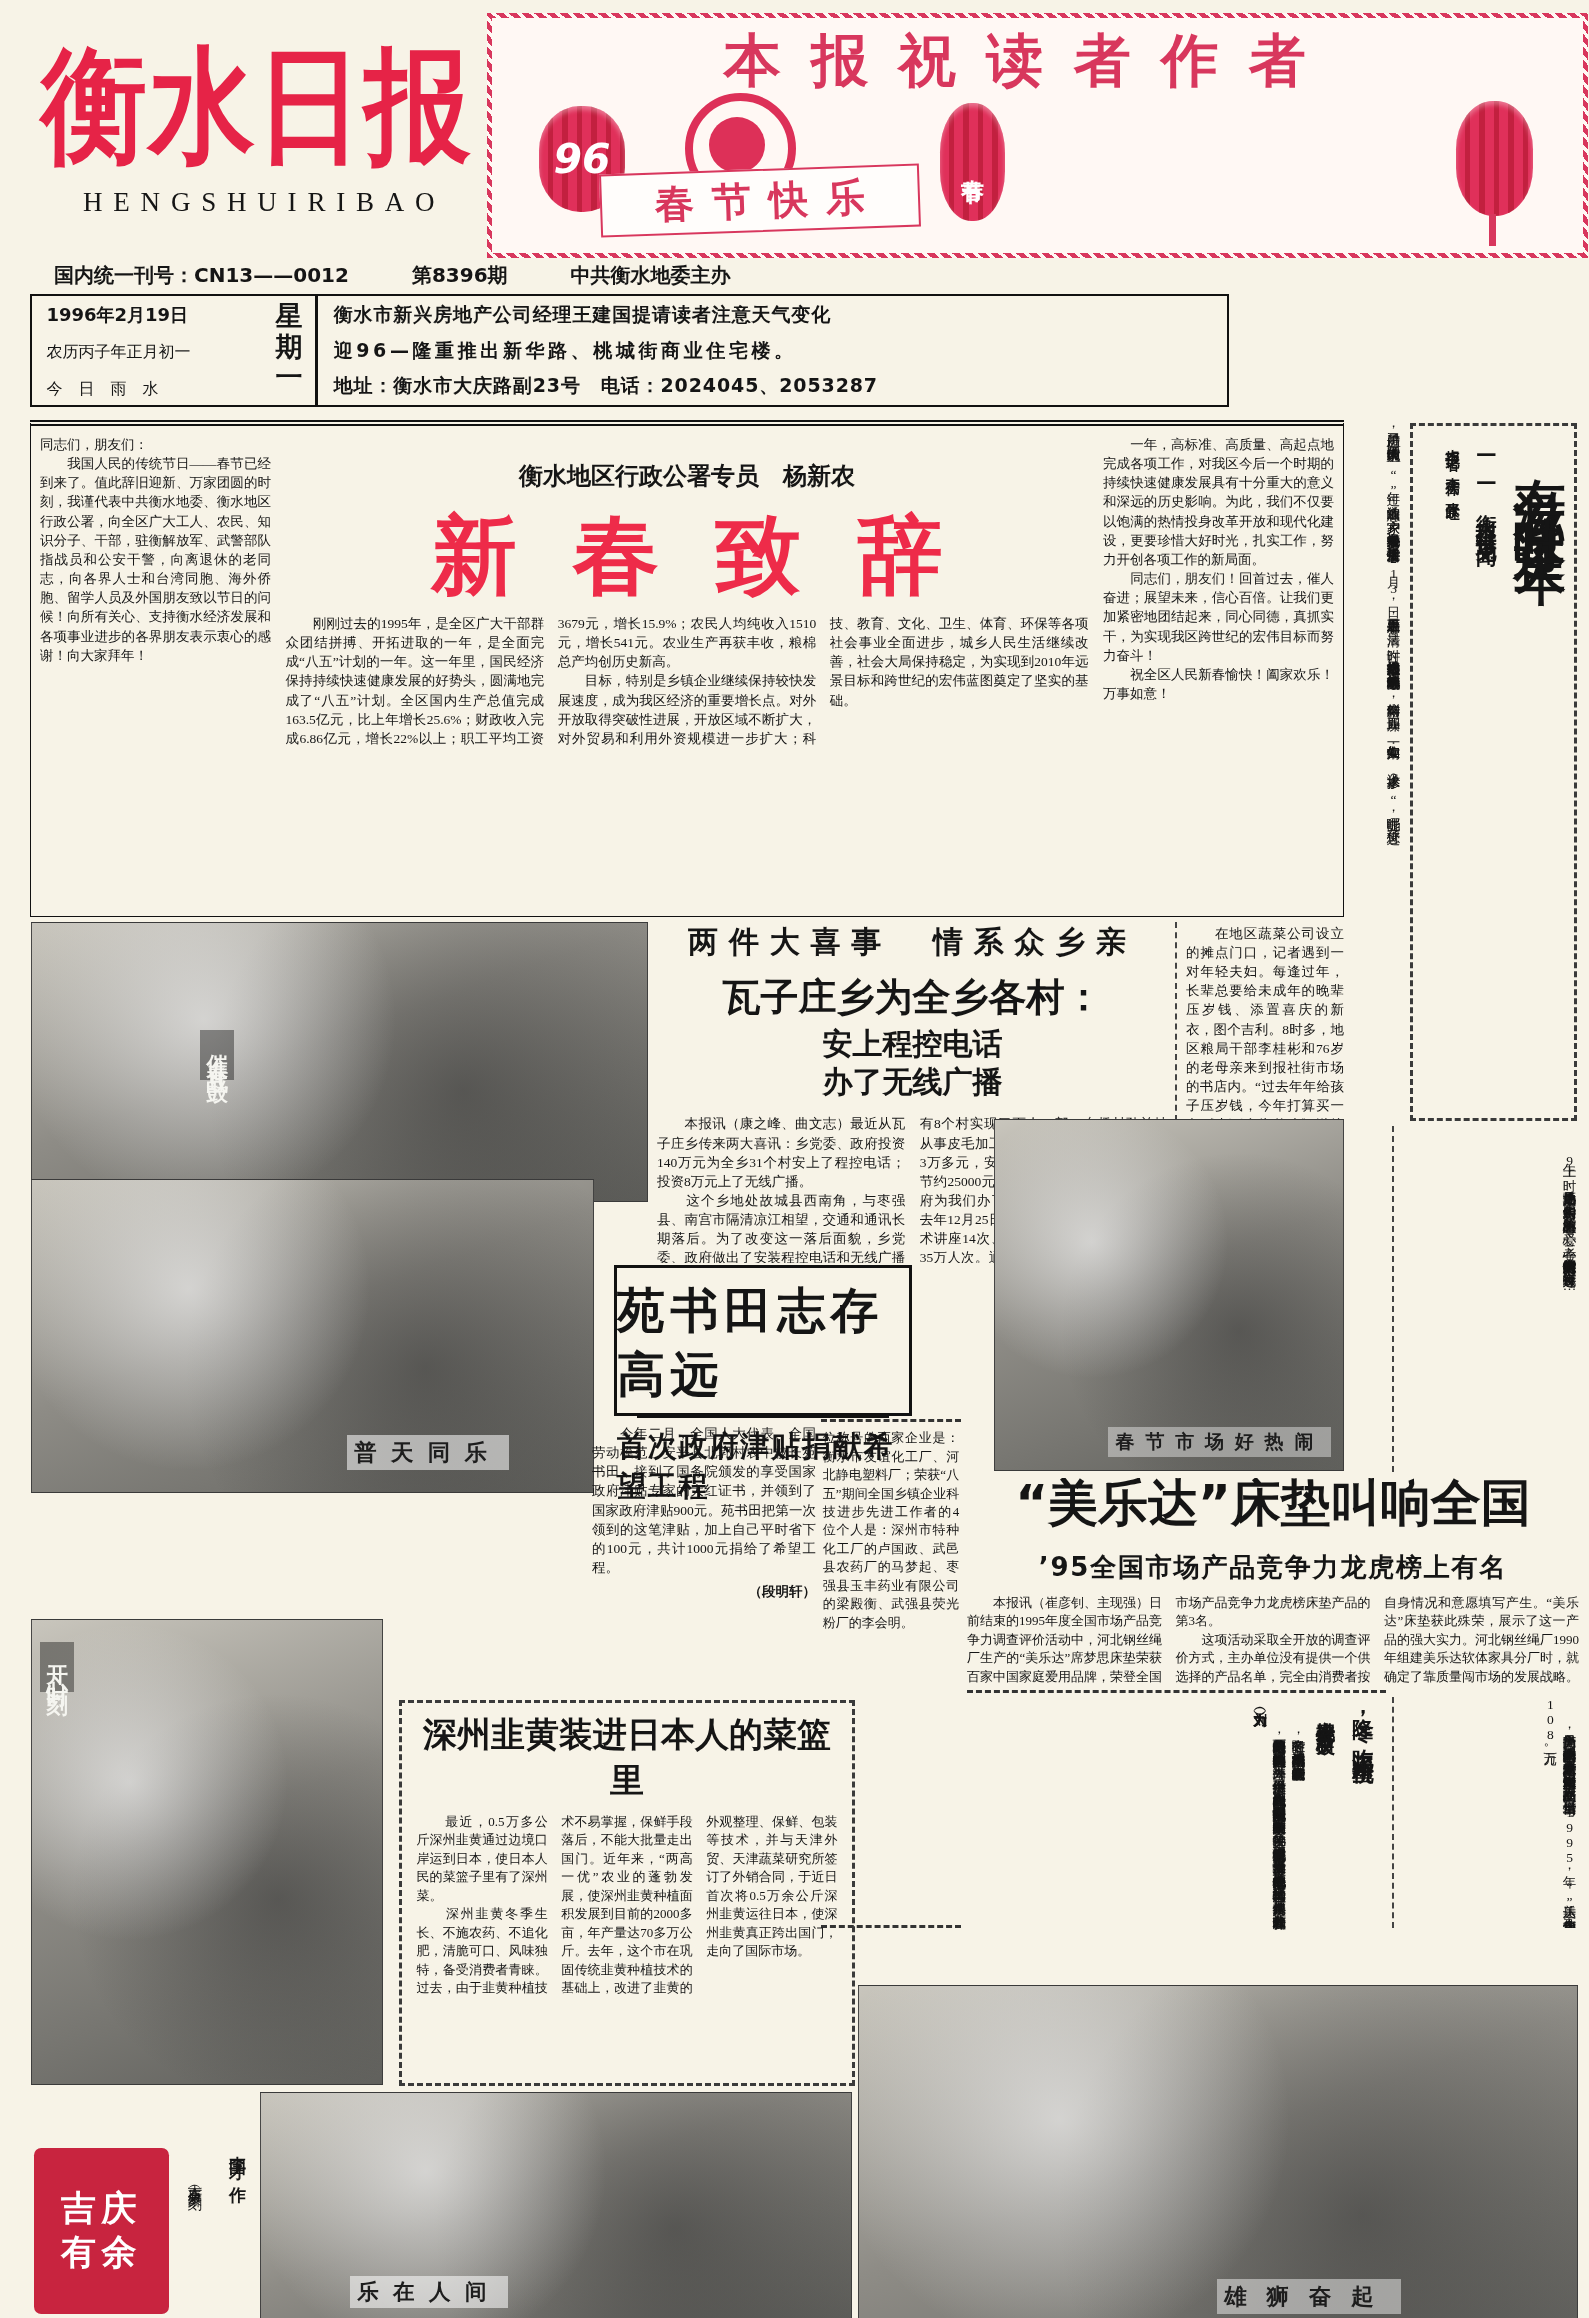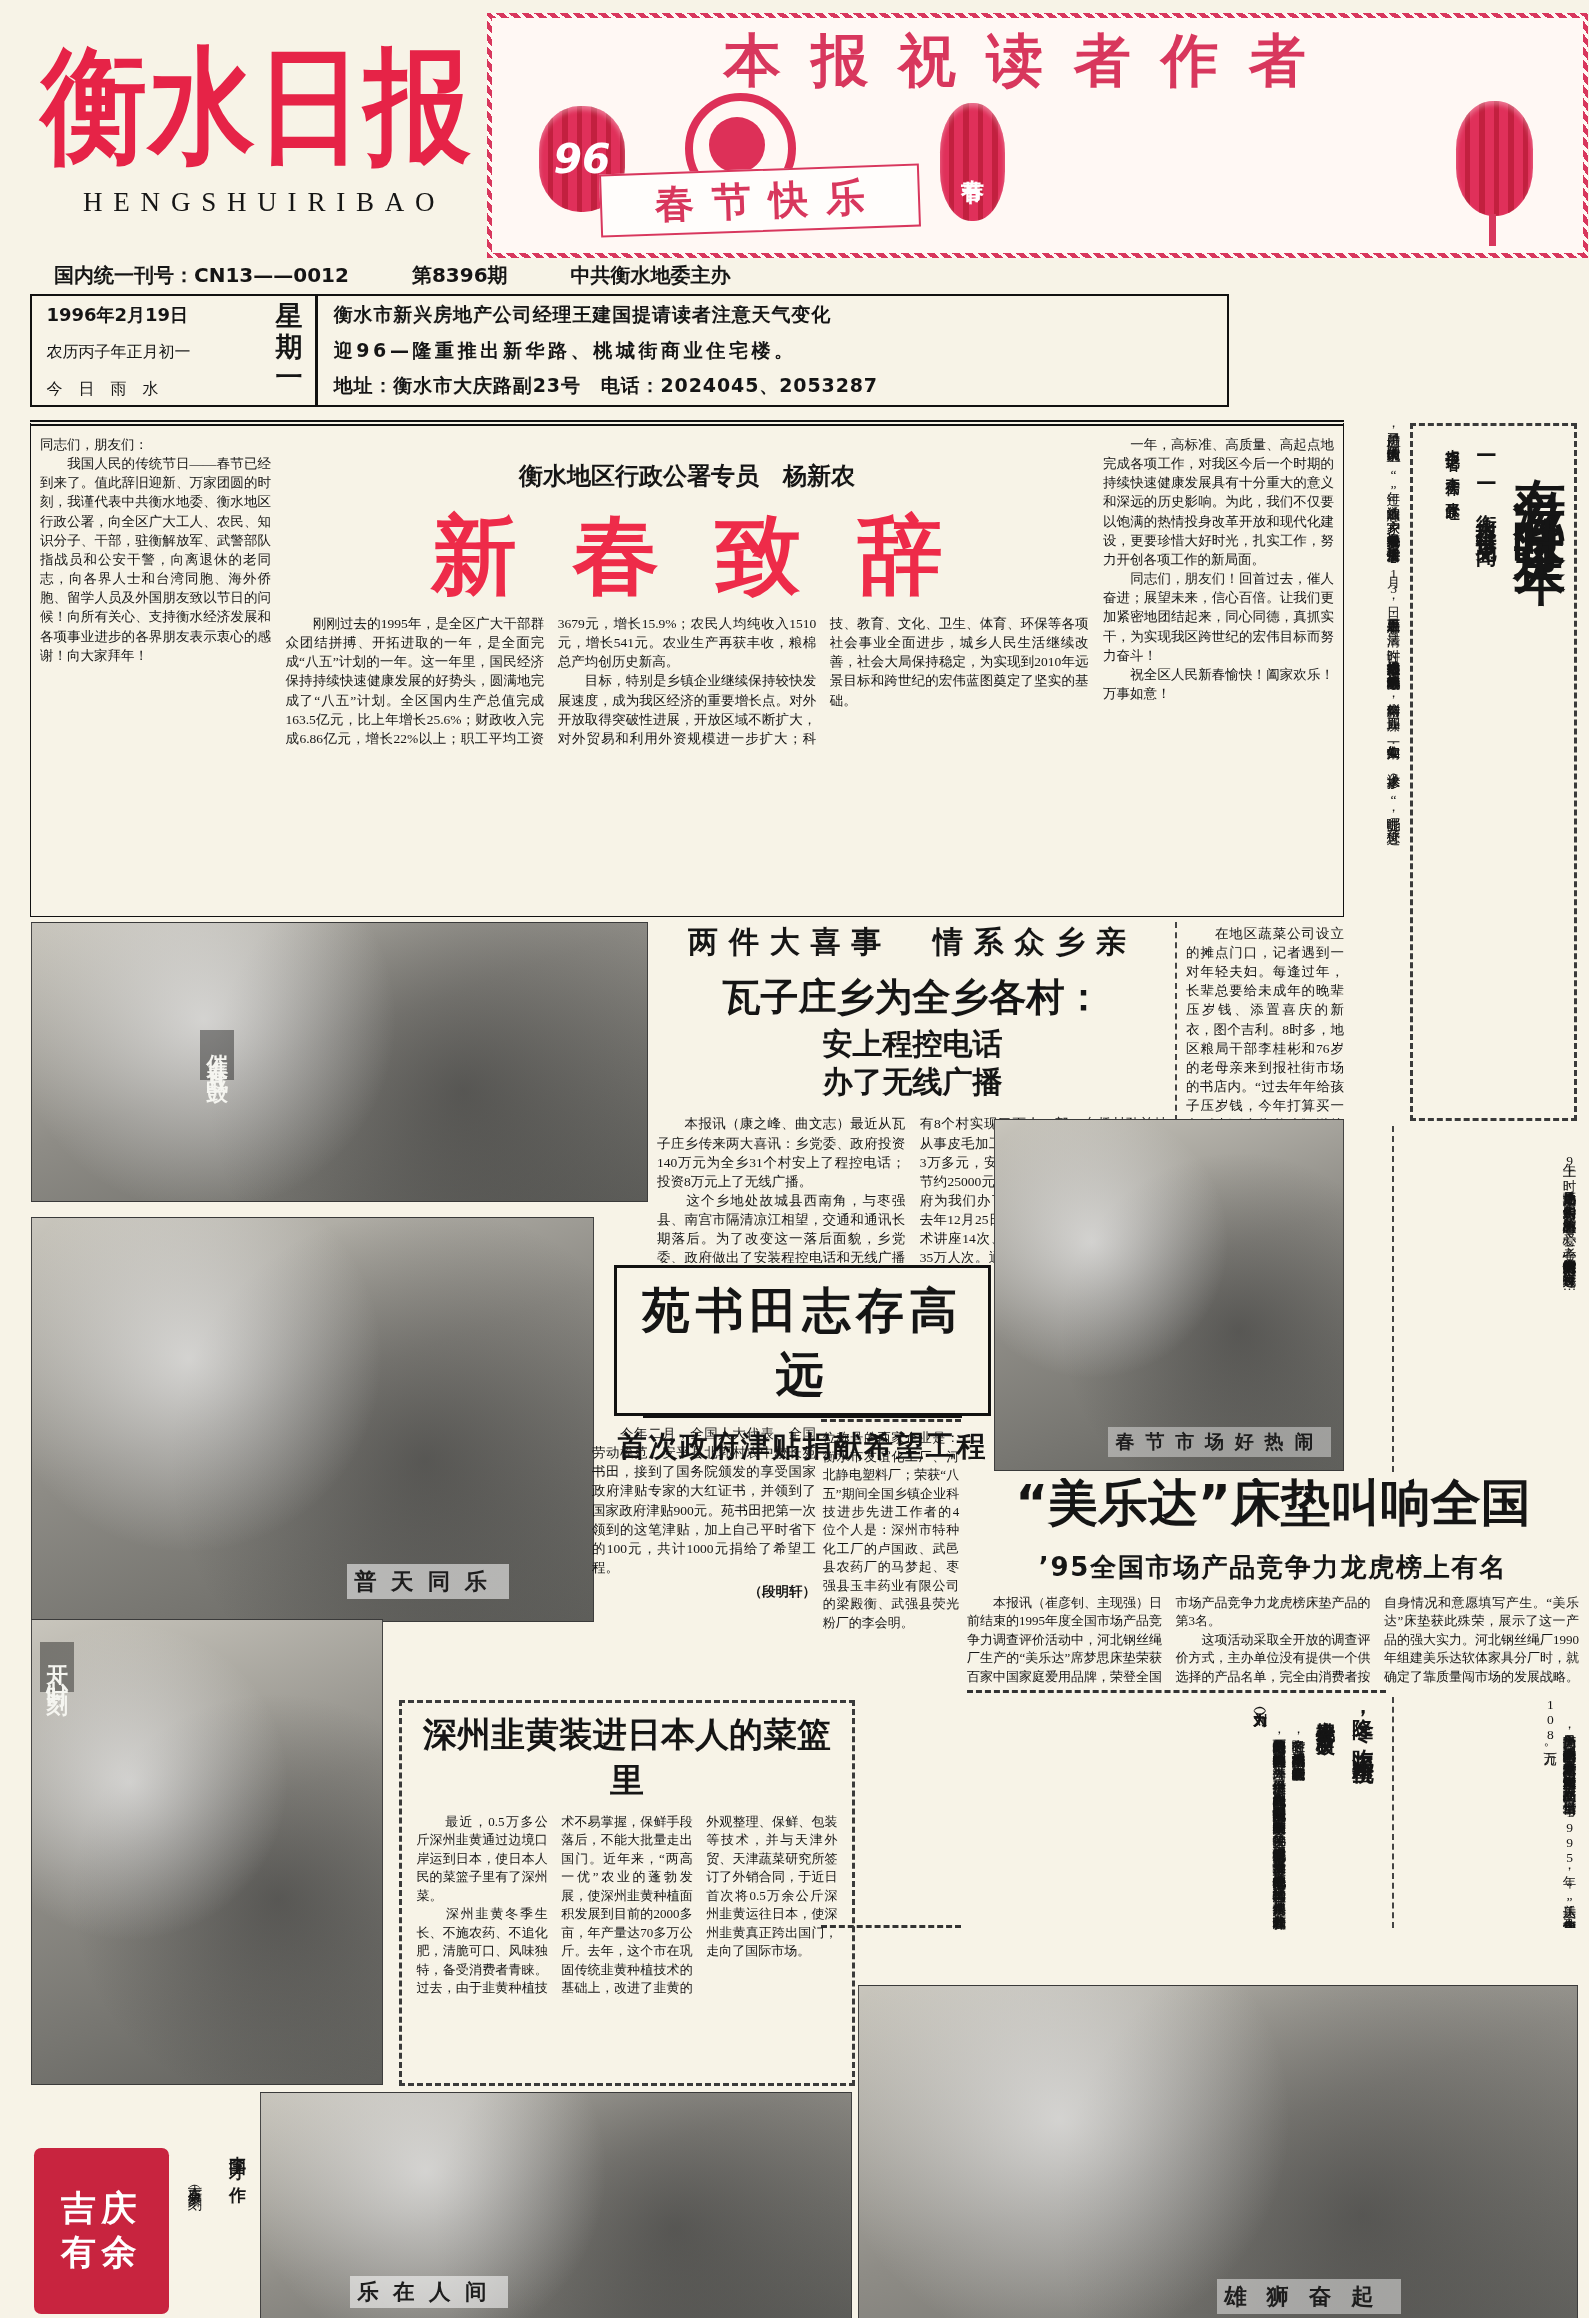--- a/index.html
+++ b/index.html
@@ -131,26 +131,26 @@
     <div class="sans b" style="text-align:center;font-size:30px;letter-spacing:10.8px;">两件大喜事　情系众乡亲</div>
     <div style="display:flex;align-items:center;justify-content:center;gap:2px;margin-top:9px;flex-direction:column;">
       <div class="sans b" style="font-size:38px;">瓦子庄乡为全乡各村：</div>
       <div class="sans b ml" style="font-size:30px;line-height:1.28;">安上程控电话
 办了无线广播</div>
     </div>
     <div class="body-txt j ml col2 ovh" style="margin-top:12.6px;height:187px;">　　本报讯（康之峰、曲文志）最近从瓦子庄乡传来两大喜讯：乡党委、政府投资140万元为全乡31个村安上了程控电话；投资8万元上了无线广播。
 　　这个乡地处故城县西南角，与枣强县、南宫市隔清凉江相望，交通和通讯长期落后。为了改变这一落后面貌，乡党委、政府做出了安装程控电话和无线广播的决策。去年9月份安装程控电话100门，有8个村实现了百人一部。东桥村孙兰坡从事皮毛加工，过去每年仅通讯费开支达3万多元，安装电话后经实践测算每年可节约25000元。他高兴地说：“乡党委、政府为我们办了一件大好事。”无线广播于去年12月25日正式开播，现已播放林果技术讲座14次、法制教育6次，收听人数达35万人次。通过无线广播，广大村民既学到了知识，又受到了教育。</div>
   </div>
 
-  <div class="abs photo" style="left:31px;top:1217px;width:563px;height:405px;">
+  <div class="abs photo" style="left:31px;top:1179px;width:563px;height:314px;">
     <div class="cap" style="left:316px;bottom:23px;font-size:22.4px;letter-spacing:14.4px;">普天同乐</div>
   </div>
 
-  <div class="abs" style="left:614px;top:1265px;width:377px;height:151px;border:3.6px solid #111;
-       box-sizing:border-box;text-align:center;padding-top:10.8px;">
+  <div class="abs" style="left:614px;top:1265px;width:298px;height:151px;border:3.6px solid #111;
+       box-sizing:border-box;text-align:left;padding-top:10.8px;">
     <div class="sans b" style="font-size:48px;letter-spacing:5.4px;">苑书田志存高远</div>
     <div style="width:86%;margin:9px auto;border-top:2.7px solid #111;"></div>
     <div class="sans b" style="font-size:29px;letter-spacing:1.8px;">首次政府津贴捐献希望工程</div>
   </div>
   <div class="abs ovh" style="left:592px;top:1424px;width:224px;height:269px;">
     <div class="body-txt j ml">　　今年二月，全国人大代表、全国劳动模范、安平县北郭村农中校长苑书田，接到了国务院颁发的享受国家政府津贴专家的大红证书，并领到了国家政府津贴900元。苑书田把第一次领到的这笔津贴，加上自己平时省下的100元，共计1000元捐给了希望工程。</div>
     <div class="sans b" style="text-align:right;font-size:13.5px;margin-top:5.4px;">（段明轩）</div>
   </div>
 
   <div class="abs ovh" style="left:821px;top:1419px;width:140px;height:509px;border-top:3.6px dashed #333;

